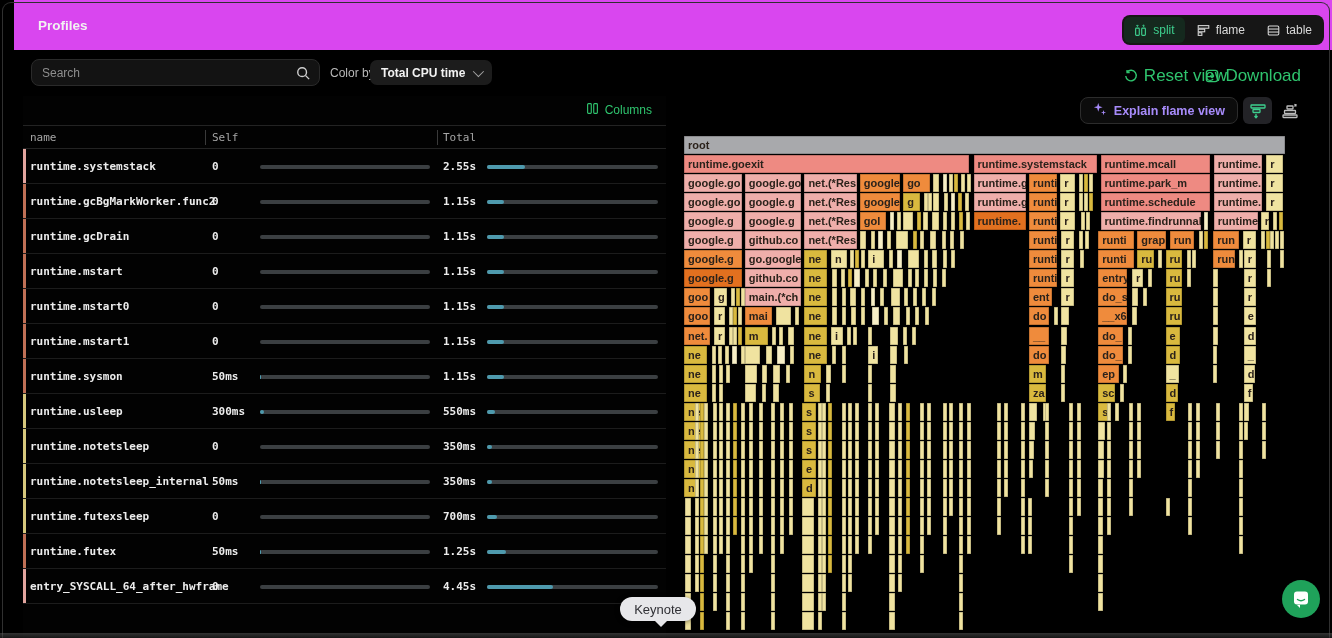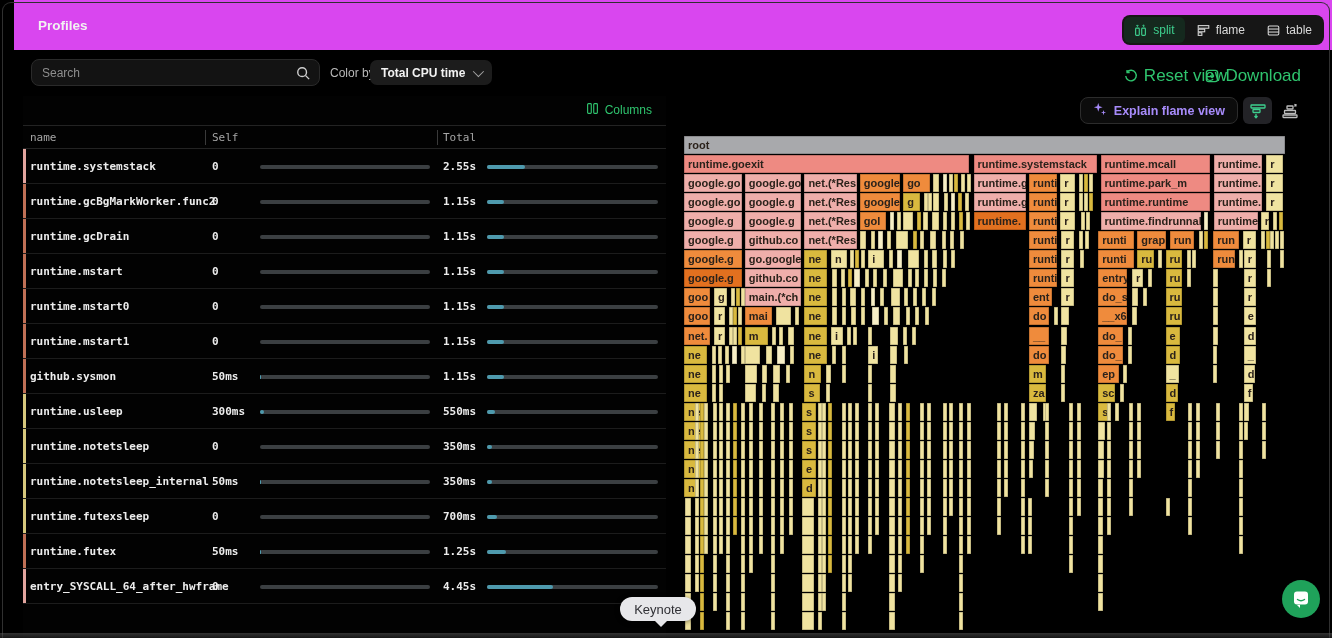--- a/index.html
+++ b/index.html
@@ -254,21 +254,21 @@
         <span class="bar bar-self">
           <span class="fill" style="width:0%"></span>
         </span>
         <span class="ftotal">1.15s</span>
         <span class="bar bar-total">
           <span class="fill" style="width:10%"></span>
         </span>
       </div>
       <div class="trow">
         <span class="accent" style="background:#bf6f55"></span>
-        <span class="fname">github.sysmon</span>
+        <span class="fname">runtime.sysmon</span>
         <span class="fself">50ms</span>
         <span class="bar bar-self">
           <span class="fill" style="width:0.6%"></span>
         </span>
         <span class="ftotal">1.15s</span>
         <span class="bar bar-total">
           <span class="fill" style="width:10%"></span>
         </span>
       </div>
       <div class="trow">
@@ -418,21 +418,21 @@
         <div class="flame-cell" style="left: 43.2%; width: calc(0.6% - 1.2px); background: rgb(240, 227, 160);"></div>
         <div class="flame-cell" style="left: 44.4%; width: calc(0.7% - 1.2px); background: rgb(247, 239, 198);"></div>
         <div class="flame-cell" style="left: 45.5%; width: calc(0.5% - 1.2px); background: rgb(217, 185, 62);"></div>
         <div class="flame-cell" style="left: 46.6%; width: calc(0.7% - 1.2px); background: rgb(240, 227, 160);"></div>
         <div class="flame-cell" style="left: 48.1%; width: calc(8.9% - 1.2px); background: rgb(239, 174, 170);">runtime.g</div>
         <div class="flame-cell" style="left: 57.3%; width: calc(4.8% - 1.2px); background: rgb(239, 139, 60);">runti</div>
         <div class="flame-cell" style="left: 62.5%; width: calc(2.7% - 1.2px); background: rgb(240, 227, 160);">r</div>
         <div class="flame-cell" style="left: 65.6%; width: calc(0.5% - 1.2px); background: rgb(240, 227, 160);"></div>
         <div class="flame-cell" style="left: 66.4%; width: calc(0.5% - 1.2px); background: rgb(240, 227, 160);"></div>
         <div class="flame-cell" style="left: 67.2%; width: calc(0.6% - 1.2px); background: rgb(217, 185, 62);"></div>
-        <div class="flame-cell" style="left: 69.2%; width: calc(18.4% - 1.2px); background: rgb(238, 138, 130);">runtime.runtime</div>
+        <div class="flame-cell" style="left: 69.2%; width: calc(18.4% - 1.2px); background: rgb(238, 138, 130);">runtime.schedule</div>
         <div class="flame-cell" style="left: 88%; width: calc(8.2% - 1.2px); background: rgb(239, 174, 170);">runtime.</div>
         <div class="flame-cell" style="left: 96.7%; width: calc(3% - 1.2px); background: rgb(240, 227, 160);">r</div>
       </div>
       <div class="flame-row" style="top: 76.2px;">
         <div class="flame-cell" style="left: 0%; width: calc(9.8% - 1.2px); background: rgb(239, 174, 170);">google.g</div>
         <div class="flame-cell" style="left: 10.1%; width: calc(9.5% - 1.2px); background: rgb(239, 174, 170);">google.g</div>
         <div class="flame-cell" style="left: 20%; width: calc(8.9% - 1.2px); background: rgb(239, 174, 170);">net.(*Res</div>
         <div class="flame-cell" style="left: 29.2%; width: calc(4.6% - 1.2px); background: rgb(239, 139, 60);">gol</div>
         <div class="flame-cell" style="left: 34.2%; width: calc(0.8% - 1.2px); background: rgb(247, 239, 198);"></div>
         <div class="flame-cell" style="left: 35.4%; width: calc(0.6% - 1.2px); background: rgb(240, 227, 160);"></div>

